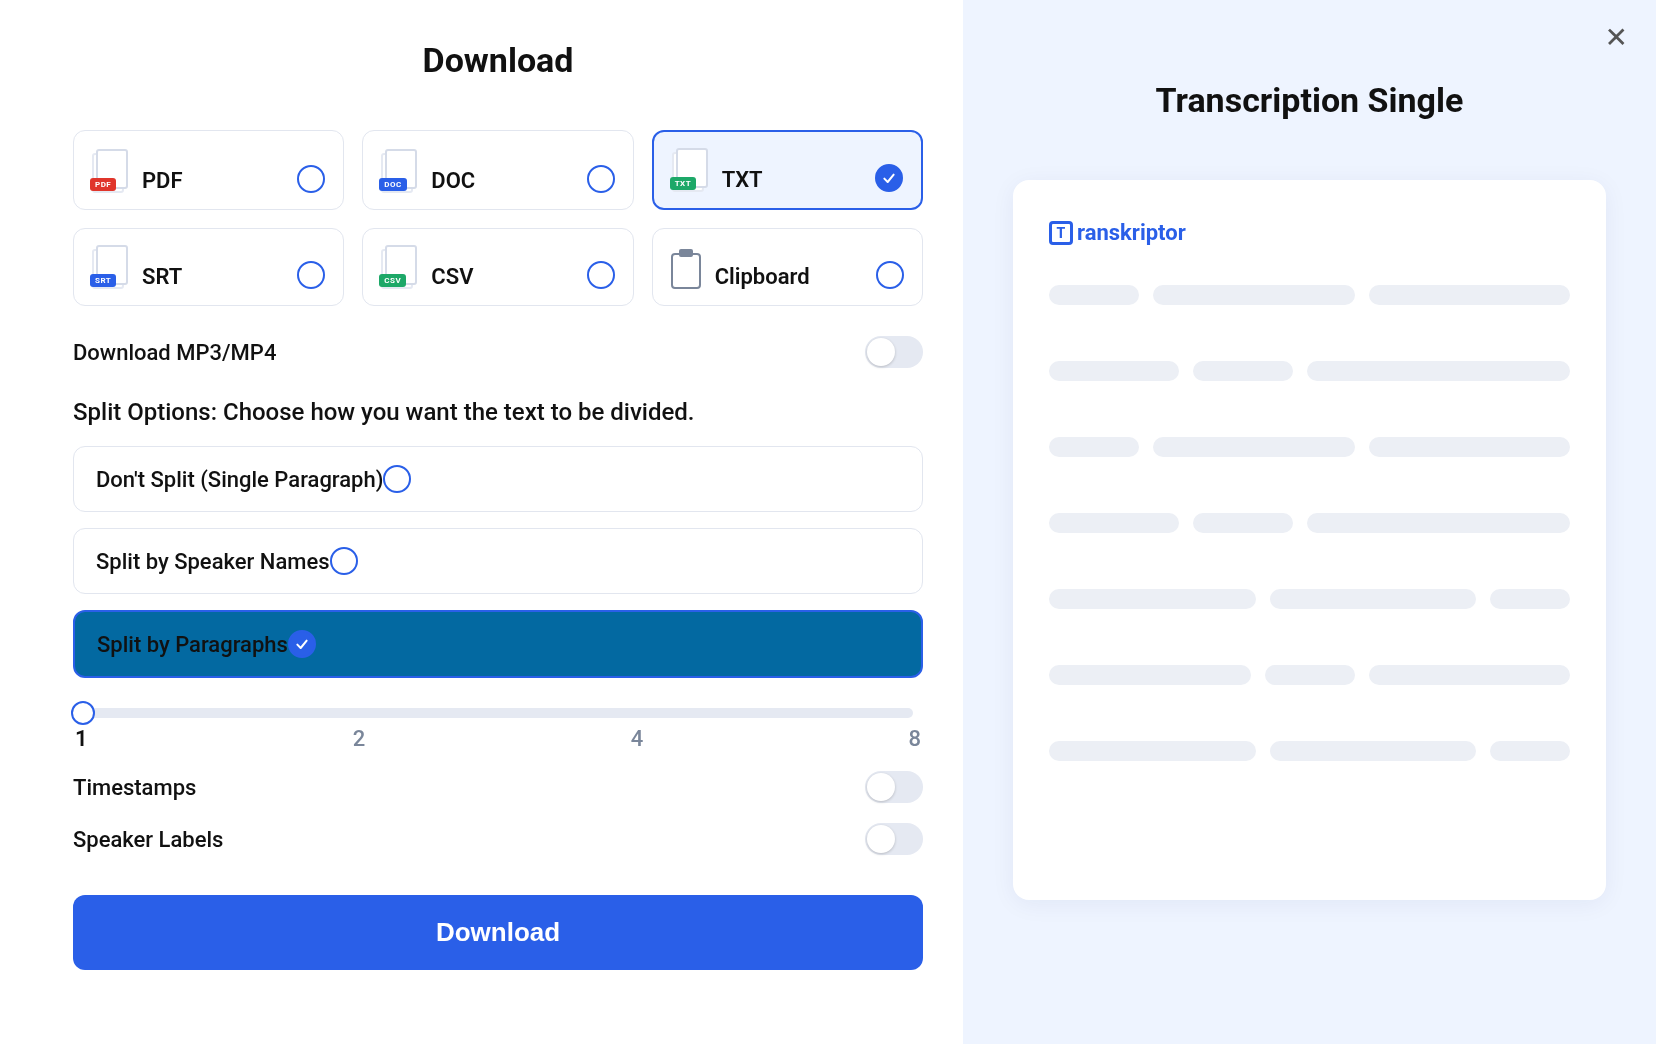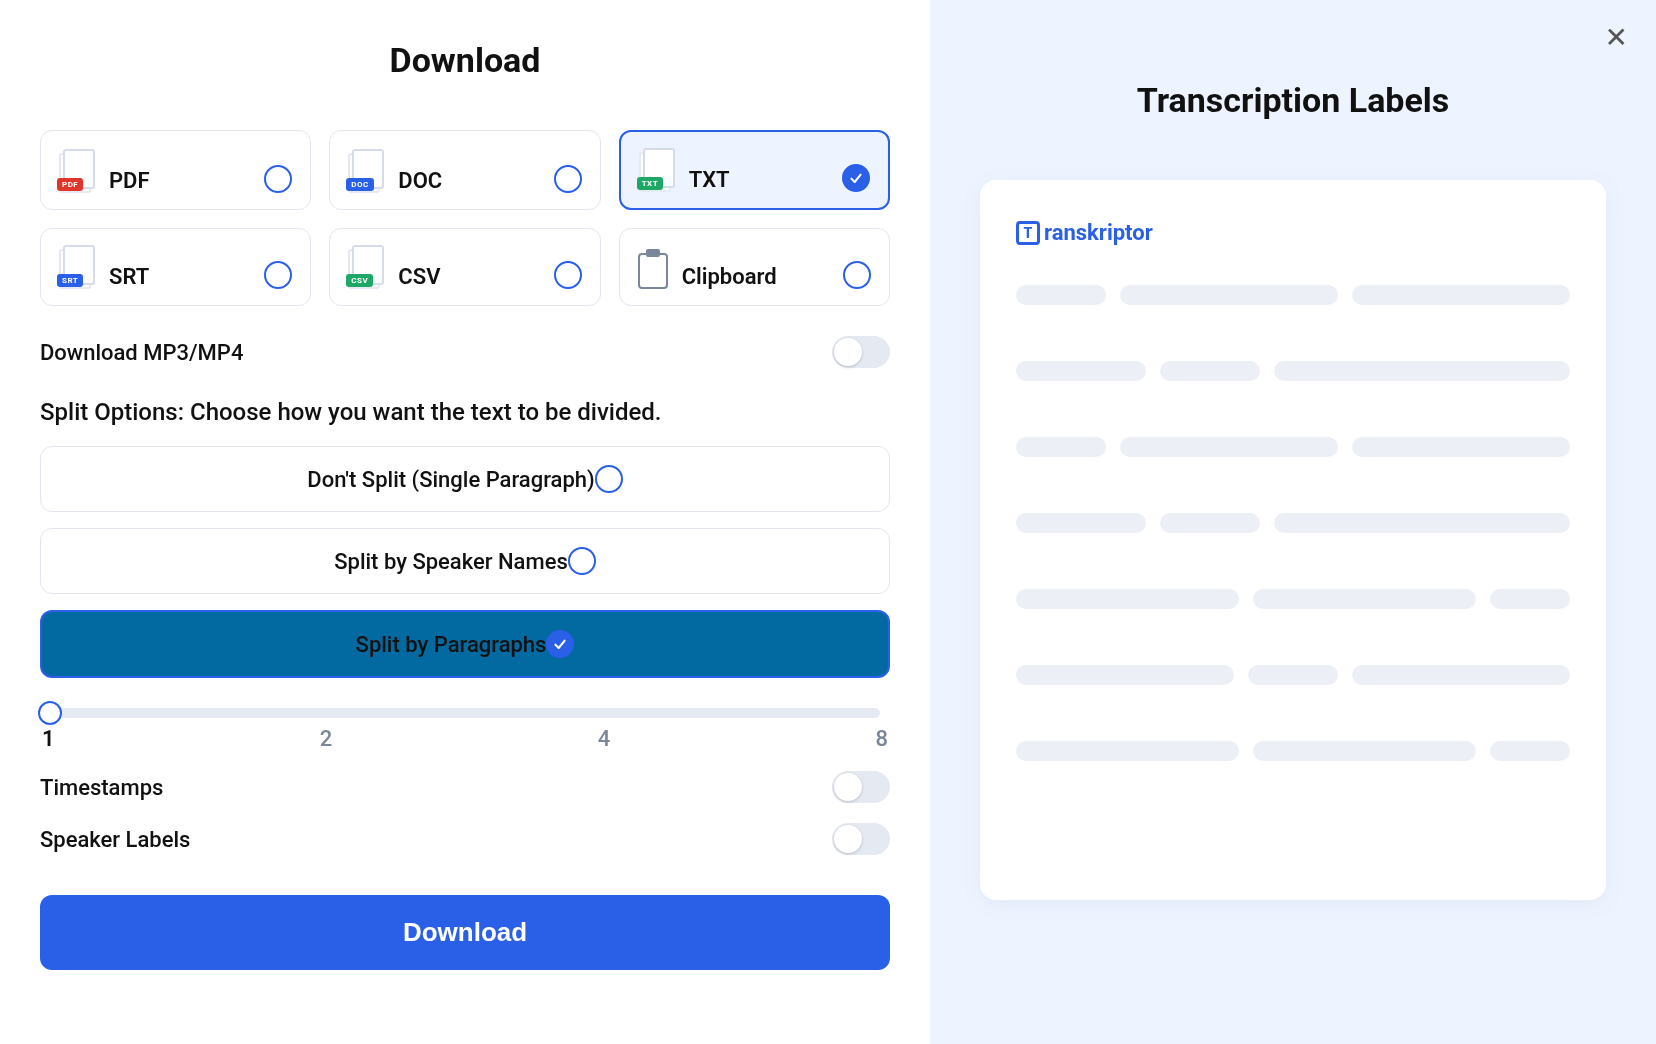--- a/index.html
+++ b/index.html
@@ -11,20 +11,21 @@
     display: flex;
     color: #111;
     position: relative;
   }
   .left-panel {
     width: 930px;
     padding: 40px 40px 40px 40px;
     display: flex;
     flex-direction: column;
     gap: 20px;
+    margin-left: 33px;
   }
   .right-panel {
     flex: 1;
     background: #eef4ff;
     padding: 80px 50px 40px 50px;
     position: relative;
   }
   .close-btn {
     position: absolute;
     top: 24px;
@@ -176,21 +177,21 @@
     display: flex;
     flex-direction: column;
     gap: 16px;
   }
   .split-option {
     border: 1.5px solid #e2e6ef;
     border-radius: 12px;
     padding: 18px 22px;
     display: flex;
     align-items: center;
-    justify-content: center;
+    justify-content: flex-start;
     cursor: pointer;
     background: #fff;
   }
   .split-option.selected {
     border: 2px solid #2a5fe8;
     background: #0369a1;
   }
   .split-label {
     font-size: 22px;
     font-weight: 500;
@@ -401,21 +402,21 @@
     <div class="toggle">
         <div class="knob"></div>
       </div>
   </div>
 
   <button class="download-btn">Download</button>
 </div>
 
 <div class="right-panel">
   <button class="close-btn">✕</button>
-  <h1 class="preview-title">Transcription Labels</h1>
+  <h1 class="preview-title">Transcription Single</h1>
   <div class="preview-card">
     <div class="brand">
       <span class="t-icon">T</span>
         <span>ranskriptor</span>
     </div>
     <div class="placeholder-group">
         <div class="placeholder ph-a"></div>
         <div class="placeholder ph-b"></div>
         <div class="placeholder ph-c"></div>
       </div>

